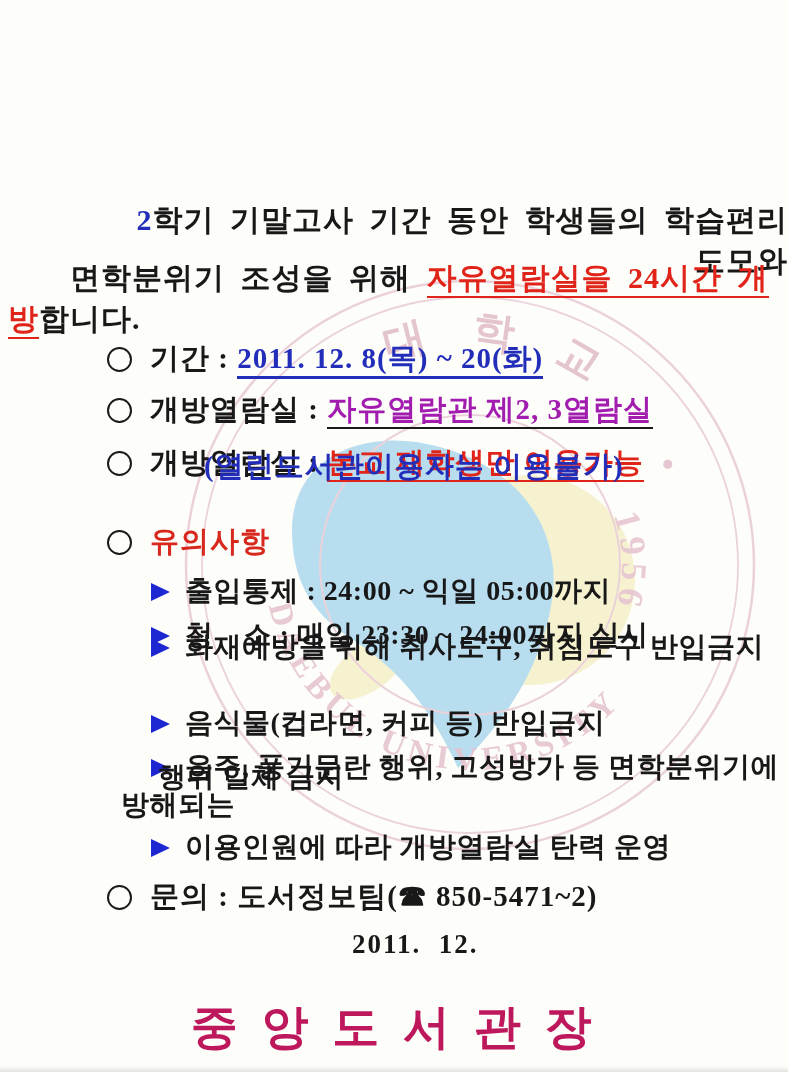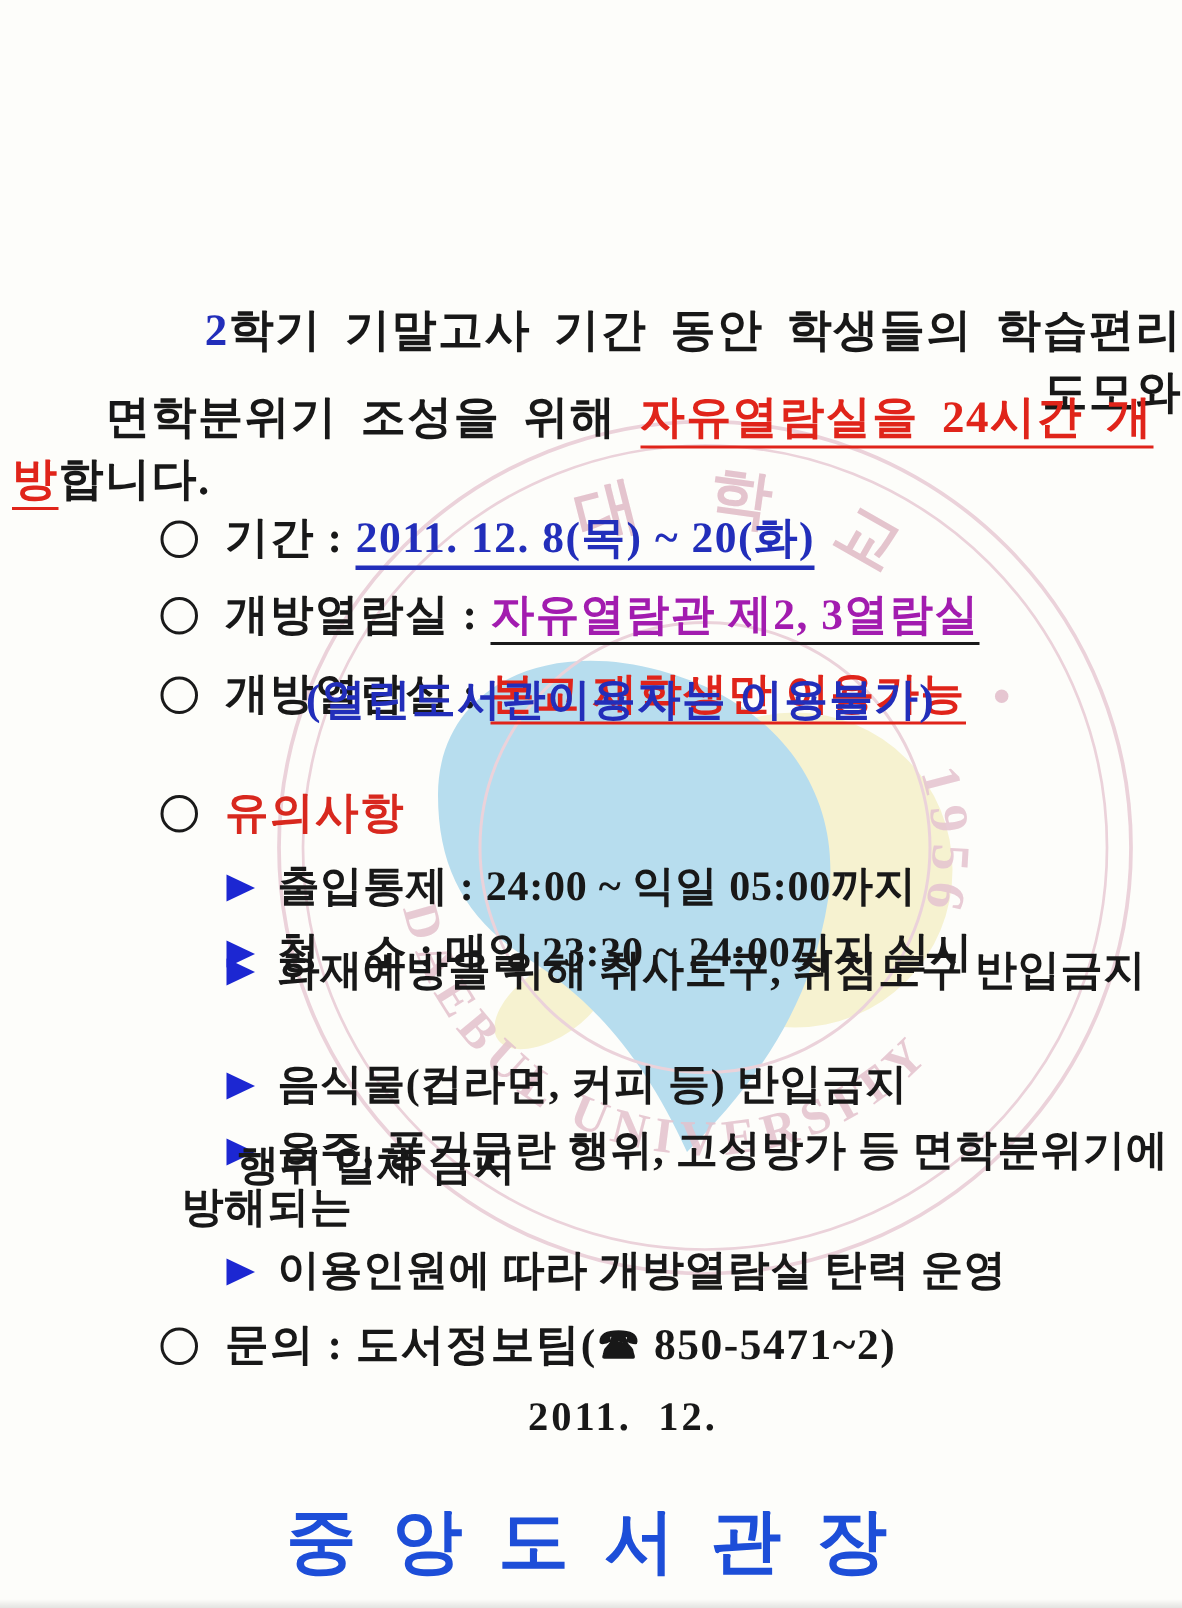--- a/index.html
+++ b/index.html
@@ -43,21 +43,21 @@
   .tri{
     display:inline-block;width:0;height:0;
     border-left:19px solid #1c27d2;
     border-top:9.5px solid transparent;
     border-bottom:9.5px solid transparent;
     margin-right:15px;vertical-align:-1px;
   }
   .date-line{font-size:27px;letter-spacing:2px;}
   .signature{
     left:0;top:996px;width:100%;text-align:center;
-    font-size:47px;letter-spacing:6px;font-weight:900;color:#1d4ed8;
+    font-size:47px;letter-spacing:6px;font-weight:900;color:#be185d;
   }
 </style>
 </head>
 <body>
 
 <div class="page">
 
   <svg class="seal" viewBox="0 0 580 580" aria-hidden="true">
     <defs>
       <path id="arcTop" d="M 83.3 214.8 A 220 220 0 0 1 496.7 214.8" fill="none"></path>

